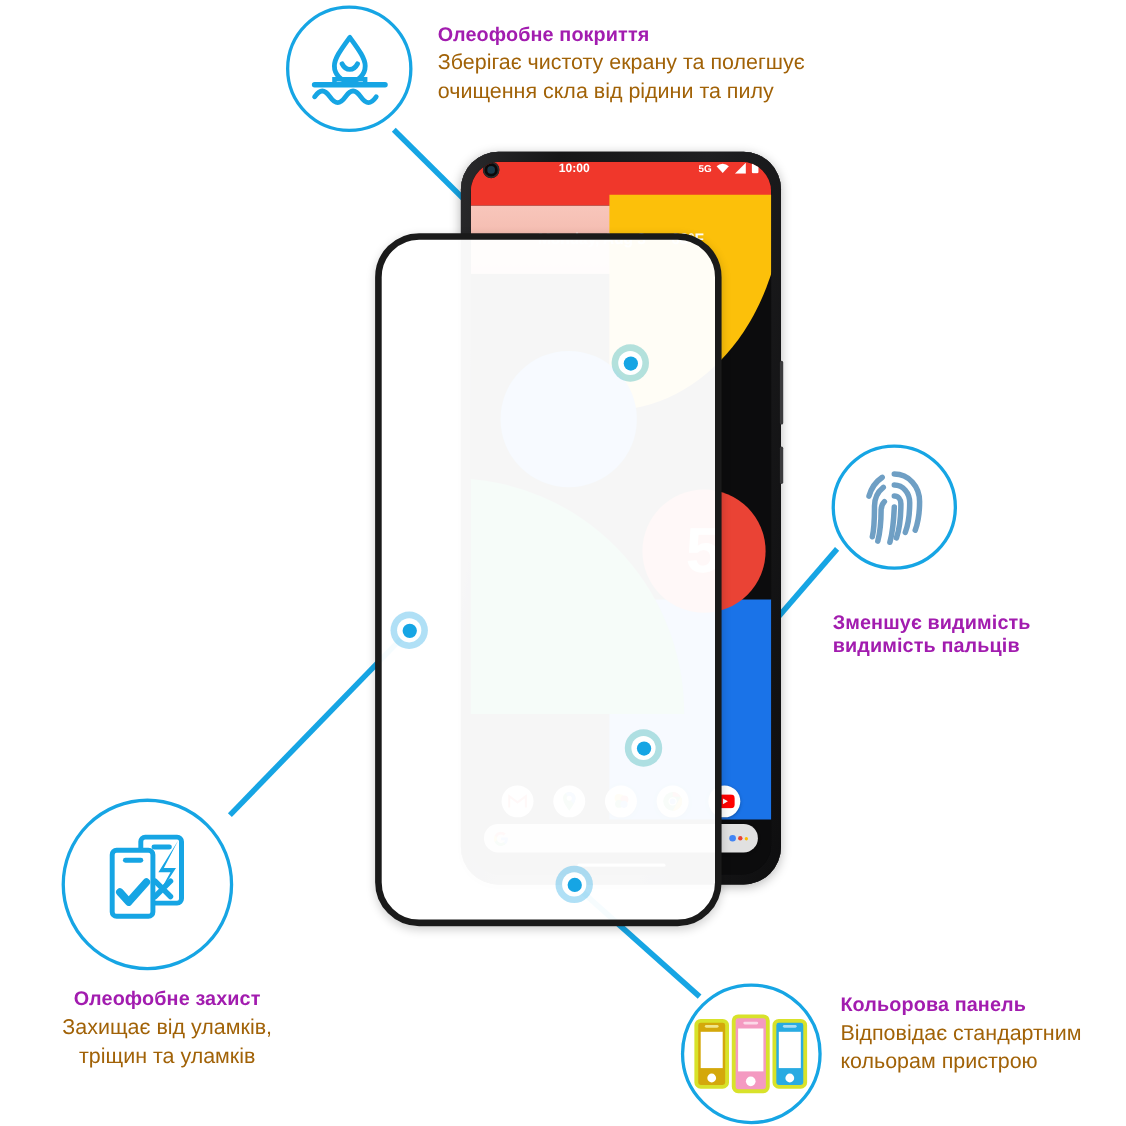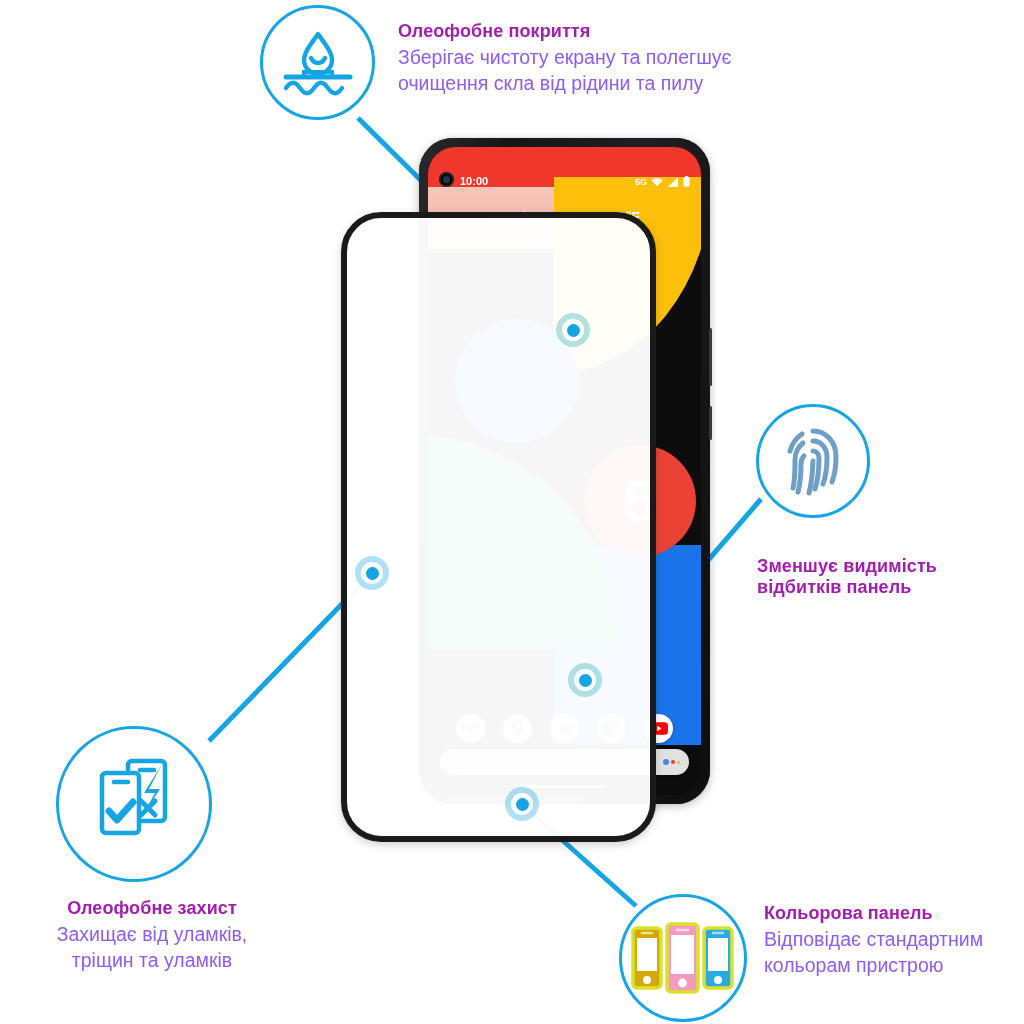--- a/index.html
+++ b/index.html
@@ -12,21 +12,21 @@
 
   
   .lines{position:absolute;inset:0;width:1024px;height:1024px;pointer-events:none;}
 
   
   .fcircle{position:absolute;border-radius:50%;border:3px solid #16a5e4;background:#fff;
            box-sizing:border-box;display:flex;align-items:center;justify-content:center;}
 
   
   .ftitle{font-size:18px;font-weight:bold;color:#a21caf;line-height:1.18;letter-spacing:.1px;}
-  .fsub{font-size:19.5px;font-weight:400;color:#8b5cf6;line-height:1.33;margin-top:3px;}
+  .fsub{font-size:19.5px;font-weight:400;color:#a16207;line-height:1.33;margin-top:3px;}
 
   .blk-oleo{position:absolute;left:398px;top:21px;width:400px;}
   .blk-finger{position:absolute;left:757px;top:556px;width:262px;text-align:left;}
   .blk-dual{position:absolute;left:6px;top:898px;width:292px;text-align:center;}
   .blk-color{position:absolute;left:764px;top:903px;width:262px;text-align:left;}
 
   
   .phone{position:absolute;left:419px;top:138px;width:291px;height:666px;
          border-radius:34px;background:#1c1c1e;
          box-shadow:0 0 0 1px #3a3a3c inset, 0 2px 10px rgba(0,0,0,.28);}
@@ -45,21 +45,21 @@
   .wp-blue{position:absolute;left:10%;top:172px;width:124px;height:124px;border-radius:50%;background:#1a73e8;}
   .wp-green{position:absolute;left:-6%;top:288px;width:210px;height:214px;background:#0f9d58;
             border-top-right-radius:100% 100%;}
   .wp-redc{position:absolute;left:57%;top:298px;width:112px;height:112px;border-radius:50%;background:#ea4335;
            display:flex;align-items:center;justify-content:center;}
   .wp-5{font-size:58px;font-weight:bold;color:#fff;line-height:1;font-family:"Liberation Sans",sans-serif;}
   .wp-bluebar{position:absolute;left:46%;top:398px;width:60%;height:200px;background:#1a73e8;}
 
   
   .statusbar{position:absolute;left:0;top:0;width:100%;height:40px;color:#fff;
-             display:flex;align-items:flex-end;padding:0 11px;box-sizing:border-box;font-size:10.5px;}
+             display:flex;align-items:flex-start;padding:0 11px;box-sizing:border-box;font-size:10.5px;gap:48px;}
   .punch{width:15px;height:15px;border-radius:50%;background:#0a0a0a;
          box-shadow:0 0 0 1.5px #2c2c2e inset;margin-right:6px;position:relative;}
   .punch::after{content:"";position:absolute;left:4px;top:4px;width:7px;height:7px;border-radius:50%;
          background:#1b3a4a;}
   .sb-time{font-weight:bold;font-size:11px;}
   .sb-right{margin-left:auto;display:flex;align-items:center;gap:4px;font-size:9px;font-weight:bold;}
 
   .weatherrow{position:absolute;left:0;top:62px;width:100%;display:flex;align-items:center;
               justify-content:center;gap:6px;color:#fff;font-size:14px;font-weight:bold;}
   .sun{width:11px;height:11px;border-radius:50%;background:#fcc00a;display:inline-block;}
@@ -233,21 +233,21 @@
         <path d="M33 40c-.5 12-1.5 23-4 32"></path>
         <path d="M23 22c-5 4-8 10-8 17 0 10 0 20-2 28"></path>
         <path d="M24 35c-2 2-3 5-3 8 0 10-1 20-3 28"></path>
         <path d="M10 30c2-7 6-13 12-17"></path>
       </g>
     </svg>
   </div>
   <div class="blk-finger">
     <div class="ftitle">
       <div>Зменшує видимість</div>
-      <div>відбитків панель</div>
+      <div>видимість пальців</div>
     </div>
   </div>
 
   <div class="fcircle" style="left:56px;top:726px;width:156px;height:156px;">
     <svg width="100" height="96" viewBox="0 0 100 96">
       <rect x="44" y="5" width="37" height="60" rx="4" fill="none" stroke="#16a5e4" stroke-width="4.5"></rect>
       <line x1="56" y1="14" x2="70" y2="14" stroke="#16a5e4" stroke-width="4.5" stroke-linecap="round"></line>
       <path d="M78 8 60 37h11L57 62 76 33H65z" fill="#16a5e4"></path>
       <path d="M57 45l14 14M71 45l-14 14" stroke="#16a5e4" stroke-width="5" stroke-linecap="round" fill="none"></path>
       <rect x="18" y="17" width="37" height="60" rx="4" fill="#fff" stroke="#16a5e4" stroke-width="4.5"></rect>

